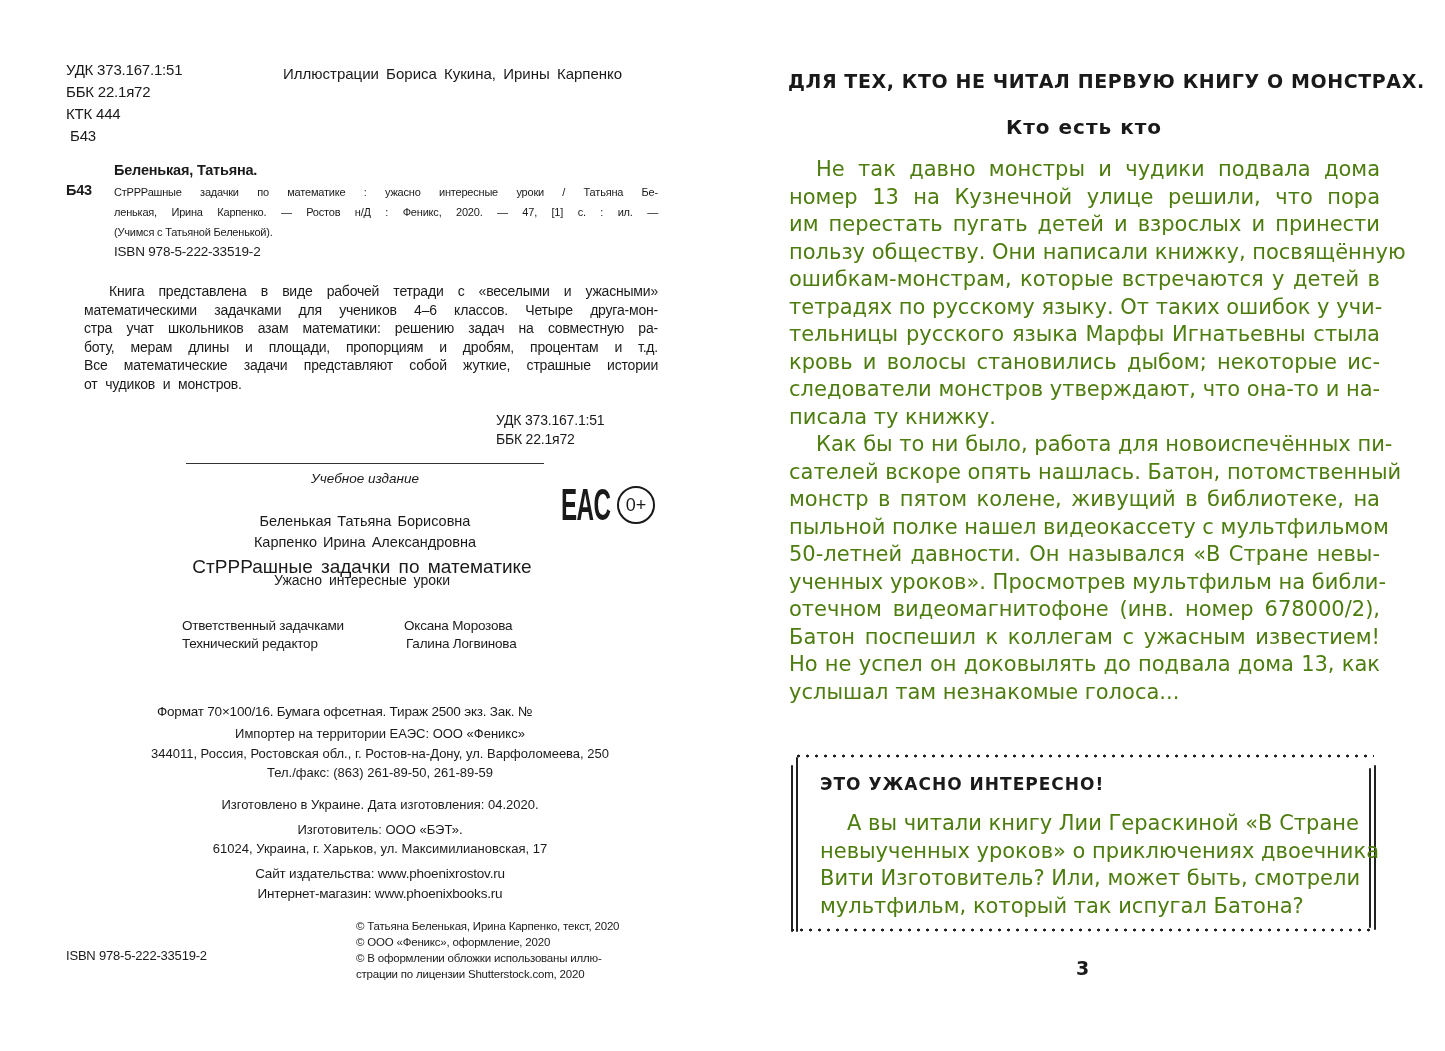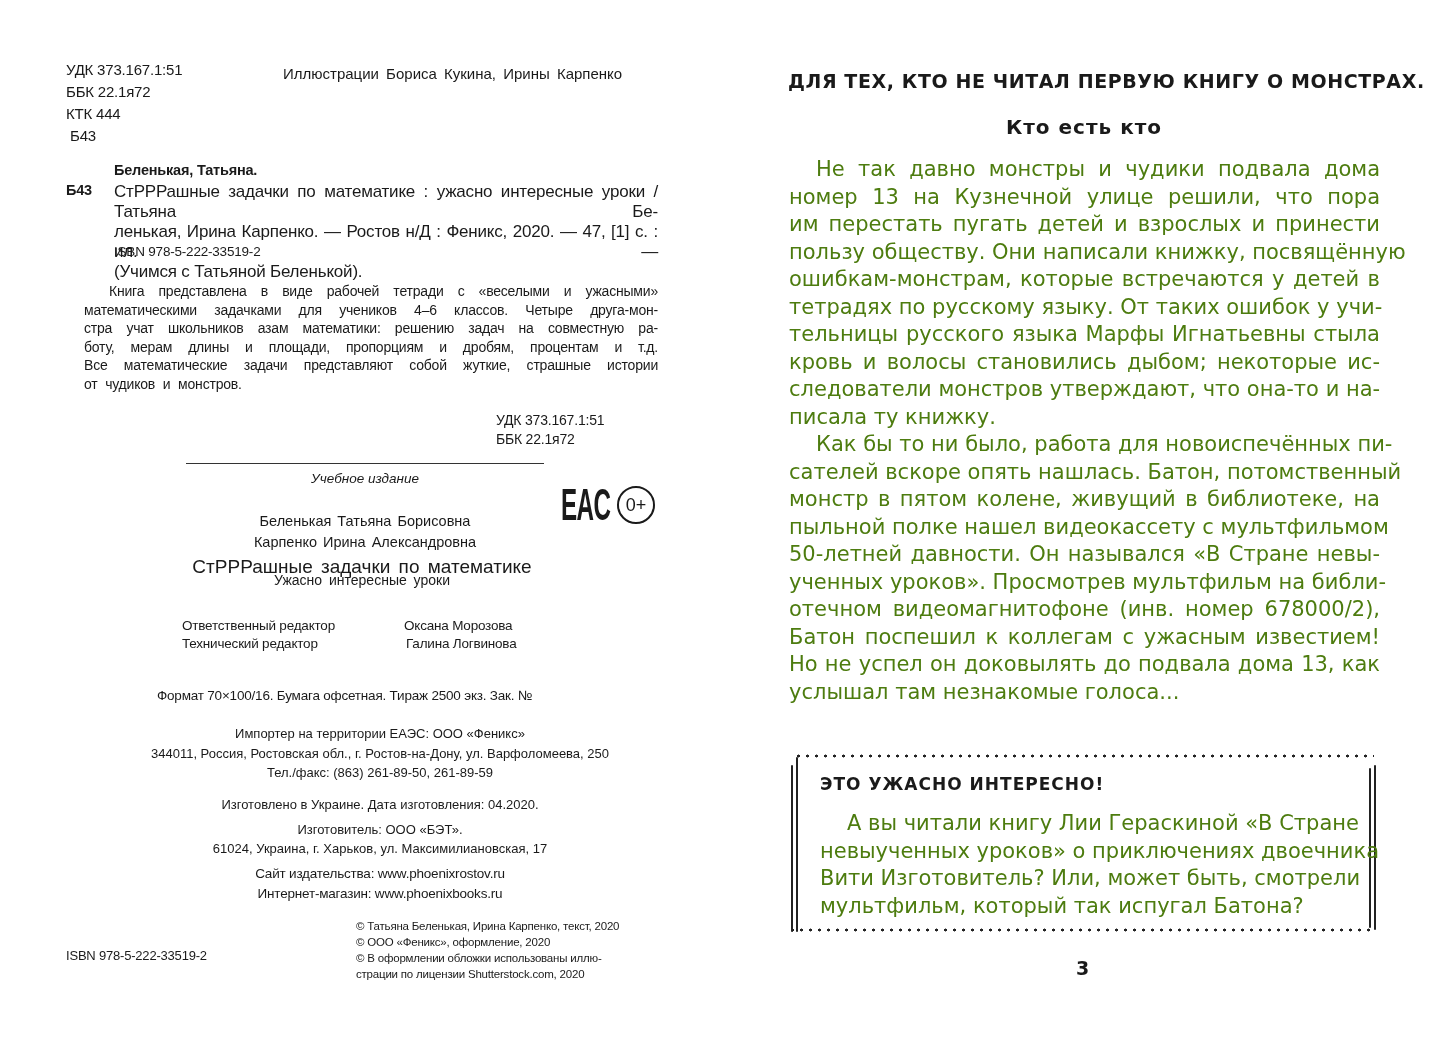--- a/index.html
+++ b/index.html
@@ -29,21 +29,21 @@
     <div>КТК 444</div>
     <div style="padding-left:4px;">Б43</div>
   </div>
 
   <div class="abs left" style="left:283px;top:65px;font-size:15px;word-spacing:3px;">Иллюстрации Бориса Кукина, Ирины Карпенко</div>
 
   <div class="abs cond" style="left:114px;top:162px;font-weight:bold;font-size:14.5px;">Беленькая, Татьяна.</div>
 
   <div class="abs cond" style="left:66px;top:182px;font-weight:bold;font-size:14.5px;">Б43</div>
 
-  <div class="abs cond" style="left:114px;top:182px;width:544px;line-height:20px;font-size:17px;">
+  <div class="abs cond" style="left:114px;top:182px;width:544px;line-height:20px;font-size:11px;">
     <div class="just" style="text-align-last:justify;">СтРРРашные задачки по математике : ужасно интересные уроки / Татьяна Бе-</div>
     <div class="just" style="text-align-last:justify;">ленькая, Ирина Карпенко. — Ростов н/Д : Феникс, 2020. — 47, [1] с. : ил. —</div>
     <div>(Учимся с Татьяной Беленькой).</div>
   </div>
 
   <div class="abs cond" style="left:114px;top:244px;font-size:13.5px;">ISBN 978-5-222-33519-2</div>
 
   <div class="abs cond" style="left:84px;top:282px;width:574px;line-height:18.5px;font-size:14px;">
     <div class="just" style="text-align-last:justify;padding-left:25px;">Книга представлена в виде рабочей тетради с «веселыми и ужасными»</div>
     <div class="just" style="text-align-last:justify;">математическими задачками для учеников 4–6 классов. Четыре друга-мон-</div>
@@ -69,29 +69,29 @@
 
   <div class="abs" style="left:561px;top:484px;height:42px;display:flex;align-items:center;gap:16px;">
     <span style="font-family:'Liberation Sans',sans-serif;font-weight:bold;font-size:44px;line-height:42px;transform:scaleX(0.55);transform-origin:left center;display:inline-block;width:40px;letter-spacing:-1px;">EAC</span>
     <span style="width:34px;height:34px;border:2px solid #1a1a1a;border-radius:50%;display:flex;align-items:center;justify-content:center;font-size:18px;font-family:'Liberation Sans',sans-serif;">0+</span>
   </div>
 
   <div class="abs center" style="left:140px;top:556px;width:444px;font-size:19px;word-spacing:3px;">СтРРРашные задачки по математике</div>
   <div class="abs center" style="left:140px;top:572px;width:444px;font-size:14px;word-spacing:3px;">Ужасно интересные уроки</div>
 
   <div class="abs cond" style="left:182px;top:617px;line-height:18px;font-size:13.5px;">
-    <div>Ответственный редактор</div>
+    <div>Ответственный задачками</div>
     <div>Технический редактор</div>
   </div>
   <div class="abs cond" style="left:404px;top:617px;line-height:18px;font-size:13.5px;">
     <div>Оксана Морозова</div>
     <div style="padding-left:2px;">Галина Логвинова</div>
   </div>
 
-  <div class="abs cond" style="left:157px;top:688px;font-size:13.5px;">Формат 70×100/16. Бумага офсетная. Тираж 2500 экз. Зак. №</div>
+  <div class="abs cond" style="left:157px;top:704px;font-size:13.5px;">Формат 70×100/16. Бумага офсетная. Тираж 2500 экз. Зак. №</div>
 
   <div class="abs center" style="left:100px;top:724px;width:560px;font-size:13px;line-height:19.5px;font-family:'Liberation Sans',sans-serif;">
     <div>Импортер на территории ЕАЭС: ООО «Феникс»</div>
     <div>344011, Россия, Ростовская обл.,  г. Ростов-на-Дону, ул. Варфоломеева, 250</div>
     <div>Тел./факс: (863) 261-89-50, 261-89-59</div>
   </div>
 
   <div class="abs center" style="left:100px;top:797px;width:560px;font-size:13px;font-family:'Liberation Sans',sans-serif;">Изготовлено в Украине. Дата изготовления: 04.2020.</div>
 
   <div class="abs center" style="left:100px;top:820px;width:560px;font-size:13px;line-height:19px;font-family:'Liberation Sans',sans-serif;">

